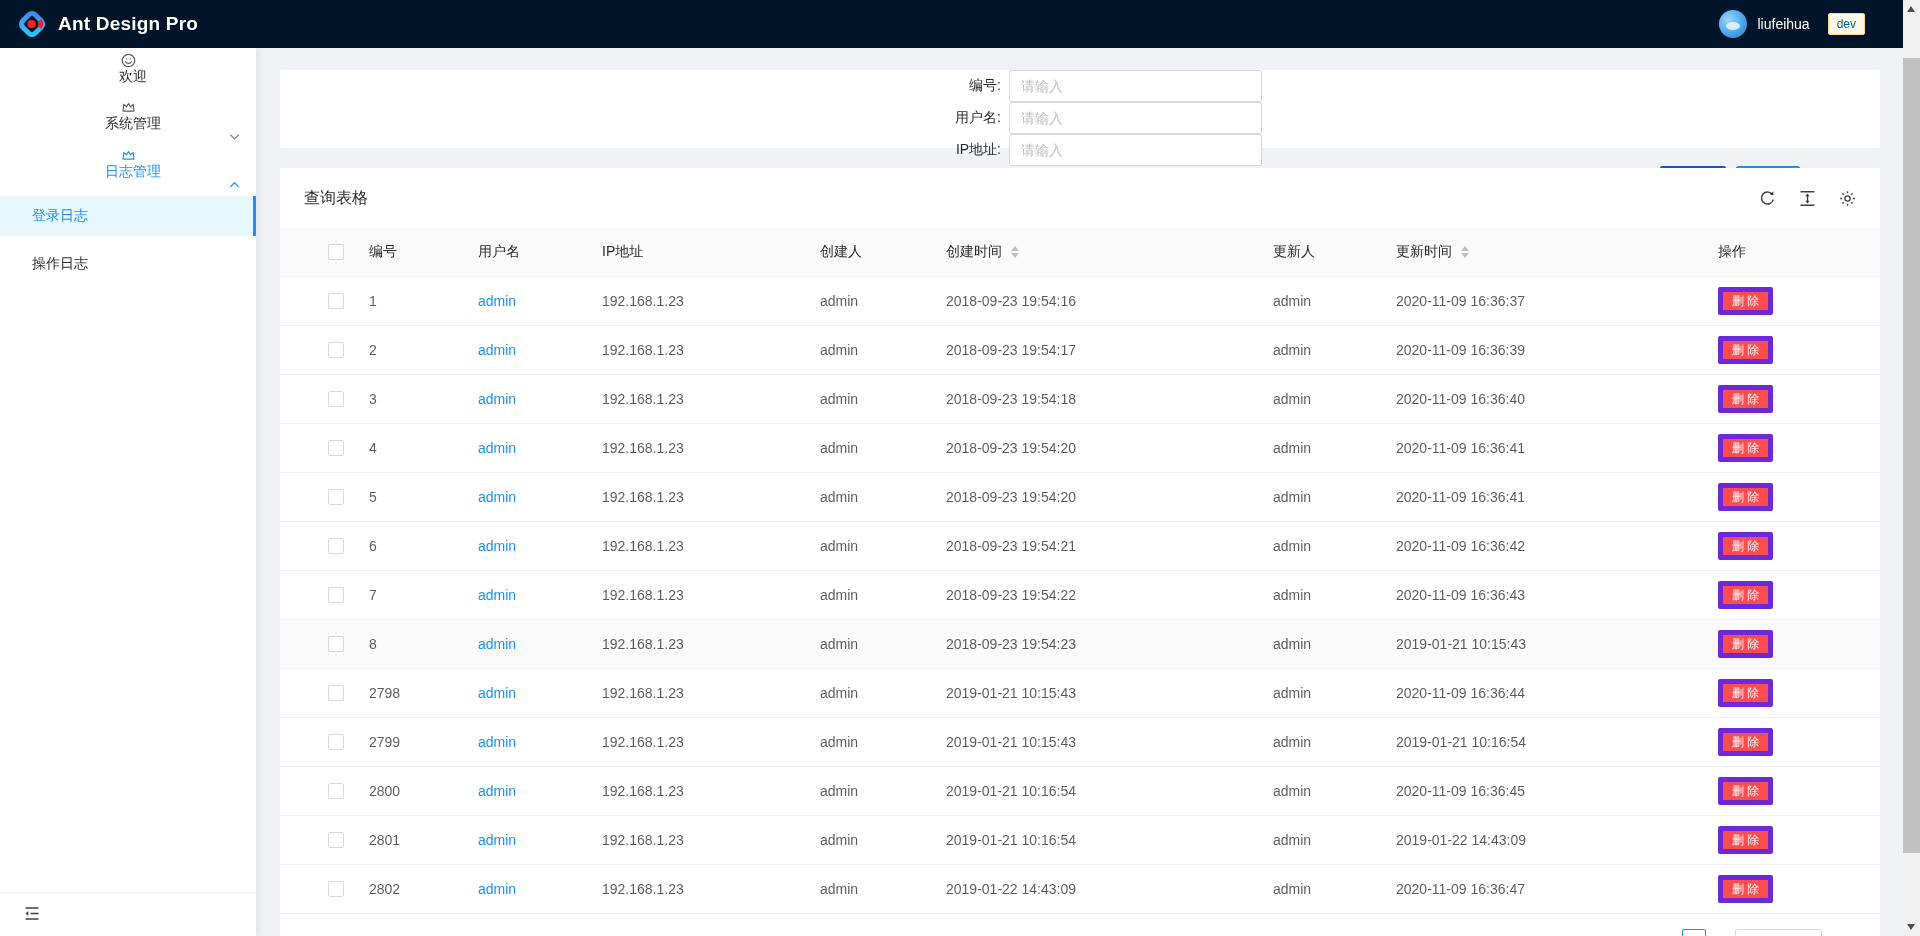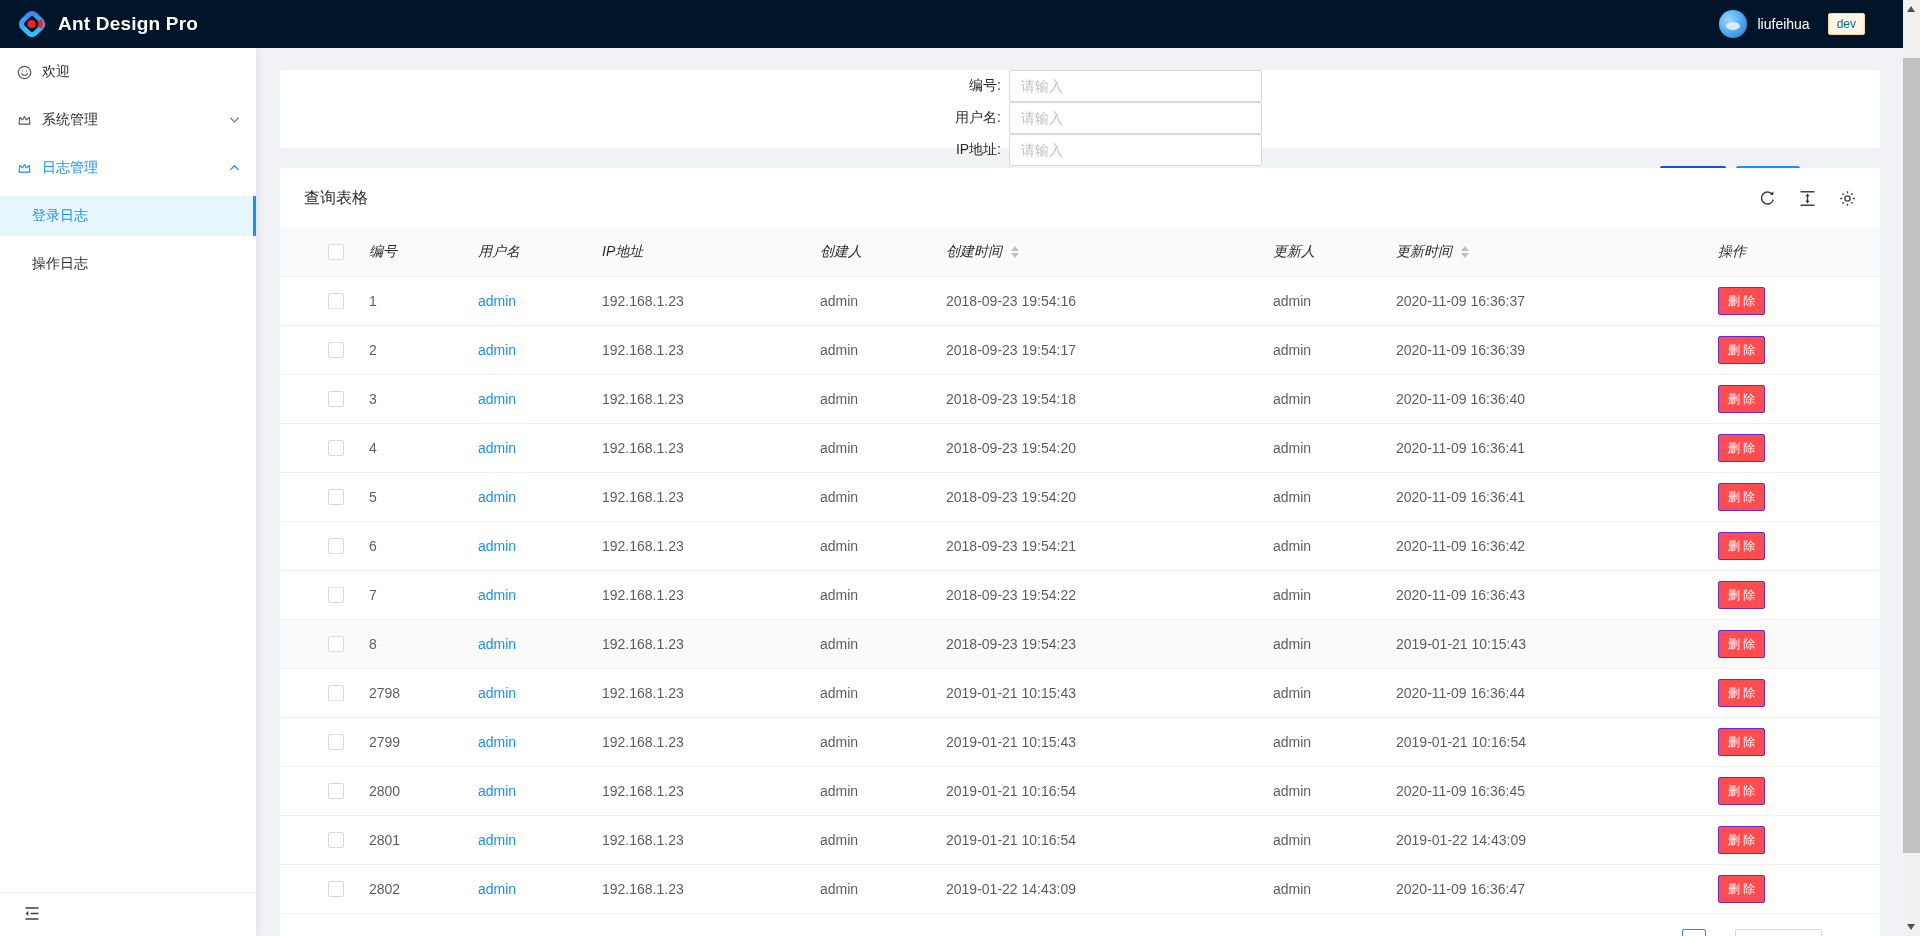--- a/index.html
+++ b/index.html
@@ -36,21 +36,21 @@
   }
 
   
   .sidebar {
     position:absolute; top:48px; left:0; width:256px; bottom:0; background:#fff;
     box-shadow:2px 0 8px rgba(29,35,41,.08); z-index:5;
   }
   .menu { padding-top:4px; }
   .menu-item {
     height:40px; margin-bottom:8px; display:flex; align-items:center;
-    padding:0 16px; font-size:14px; color:rgba(0,0,0,.85); cursor:pointer;
+    padding:0 16px; font-size:14px; color:rgba(0,0,0,.85); cursor:pointer;flex-direction:column;
   }
   .menu-item .mi-icon { width:16px; height:16px; display:flex; align-items:center; justify-content:center; color:rgba(0,0,0,.65); }
   .menu-item .mi-label { margin-left:10px; }
   .menu-item .chev { margin-left:auto; color:rgba(0,0,0,.5); display:flex; }
   .menu-item.active-parent, .menu-item.active-parent .mi-icon, .menu-item.active-parent .chev { color:#1890ff; }
   .sub-item {
     height:40px; margin-bottom:8px; display:flex; align-items:center;
     padding-left:32px; font-size:14px; color:rgba(0,0,0,.85); cursor:pointer;
   }
   .sub-item.selected { background:#e6f7ff; color:#1890ff; border-right:3px solid #1890ff; }
@@ -89,39 +89,39 @@
   
   .table-card { height:810px; position:relative; overflow:hidden; }
   .toolbar { height:60px; display:flex; align-items:center; justify-content:space-between; padding:0 24px; }
   .table-title { font-size:16px; font-weight:500; color:rgba(0,0,0,.85); }
   .toolbar-icons { display:flex; align-items:center; gap:23px; color:rgba(0,0,0,.75); }
   .ticon { width:17px; height:17px; cursor:pointer; display:flex; }
 
   .thead, .trow { display:flex; align-items:center; width:100%; }
   .thead {
     height:49px; background:#fafafa; border-bottom:1px solid #f0f0f0;
-    font-weight:500; color:rgba(0,0,0,.85); font-size:14px;font-style:italic;
+    font-weight:500; color:rgba(0,0,0,.85); font-size:14px;
   }
   .trow { height:49px; border-bottom:1px solid #f0f0f0; font-size:14px; color:rgba(0,0,0,.65); background:#fff; }
   .trow.hl { background:#fafafa; }
 
   .c1 { width:89px;  padding-left:48px; flex:none; display:flex; align-items:center; }
   .c2 { width:109px; flex:none; }
   .c3 { width:124px; flex:none; }
   .c4 { width:218px; flex:none; }
   .c5 { width:126px; flex:none; }
   .c6 { width:327px; flex:none; display:flex; align-items:center; }
   .c7 { width:123px; flex:none; }
   .c8 { width:322px; flex:none; display:flex; align-items:center; }
   .c9 { flex:1; }
 
   .checkbox { width:16px; height:16px; border:1px solid #d9d9d9; border-radius:2px; background:#fff; cursor:pointer; }
   .link { color:#1890ff; text-decoration:none; cursor:pointer; }
   .btn-delete {
-    height:28px; padding:0 9px; background:#ff4d4f; border:1px solid #6d28d9;
+    height:28px; padding:0 9px; background:#ff4d4f; border:5px solid #6d28d9;
     color:#fff; border-radius:2px; font-size:12px; cursor:pointer;
     font-family:"Liberation Sans", sans-serif;
   }
   .sorter { display:inline-flex; flex-direction:column; margin-left:9px; }
   .caret-up { width:0; height:0; border-left:4px solid transparent; border-right:4px solid transparent; border-bottom:5px solid #bfbfbf; margin-bottom:2px; }
   .caret-down { width:0; height:0; border-left:4px solid transparent; border-right:4px solid transparent; border-top:5px solid #bfbfbf; }
 
   .pagination { position:absolute; left:0; top:761px; width:100%; height:49px; }
   .page-item-1 { position:absolute; left:1402px; top:0; width:24px; height:32px; border:1px solid #1890ff; border-radius:2px; background:#fff; cursor:pointer; }
   .size-select { position:absolute; left:1455px; top:0; width:87px; height:32px; border:1px solid #d9d9d9; border-radius:2px; background:#fff; cursor:pointer; }

